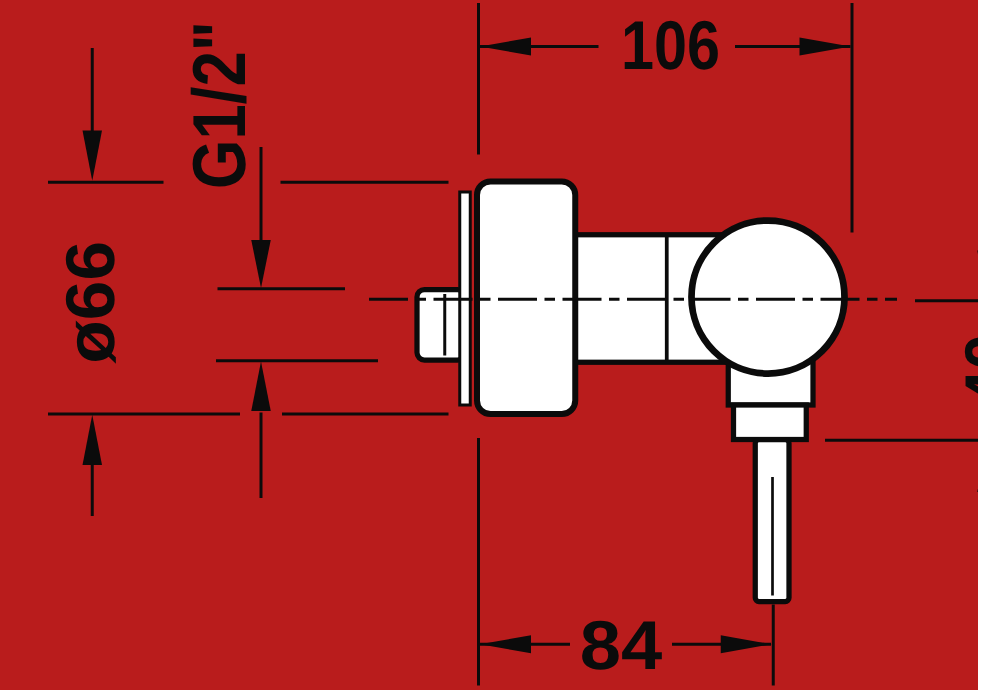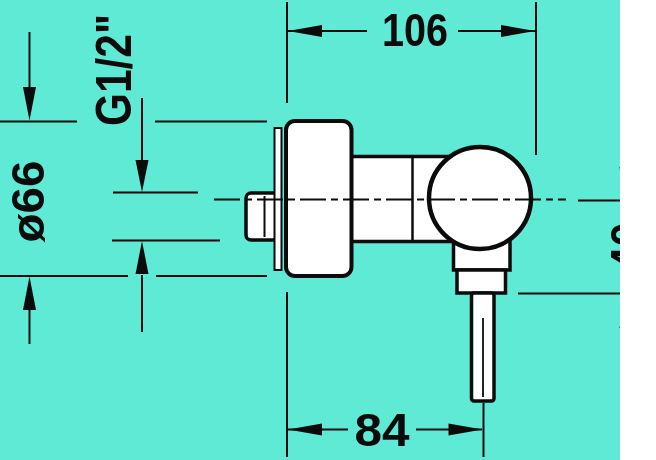--- a/index.html
+++ b/index.html
@@ -4,23 +4,24 @@
 <style>
   html, body {
     margin: 0;
     padding: 0;
     background: #ffffff;
   }
   .stage {
     position: relative;
     width: 620px;
     height: 460px;
-    background: #5eead4;
+    background: #b91c1c;
     overflow: hidden;
     font-family: "Liberation Sans", "DejaVu Sans", sans-serif;
+    padding-left: 32px;
   }
   svg { display: block; }
   .dim-text {
     font-family: "Liberation Sans", "DejaVu Sans", sans-serif;
     font-weight: bold;
     fill: #0b0b0b;
   }
   .thick { stroke: #0b0b0b; fill: #ffffff; }
   .thinline { stroke: #0b0b0b; fill: none; }
   .dimline { stroke: #0b0b0b; stroke-width: 2; fill: none; }

